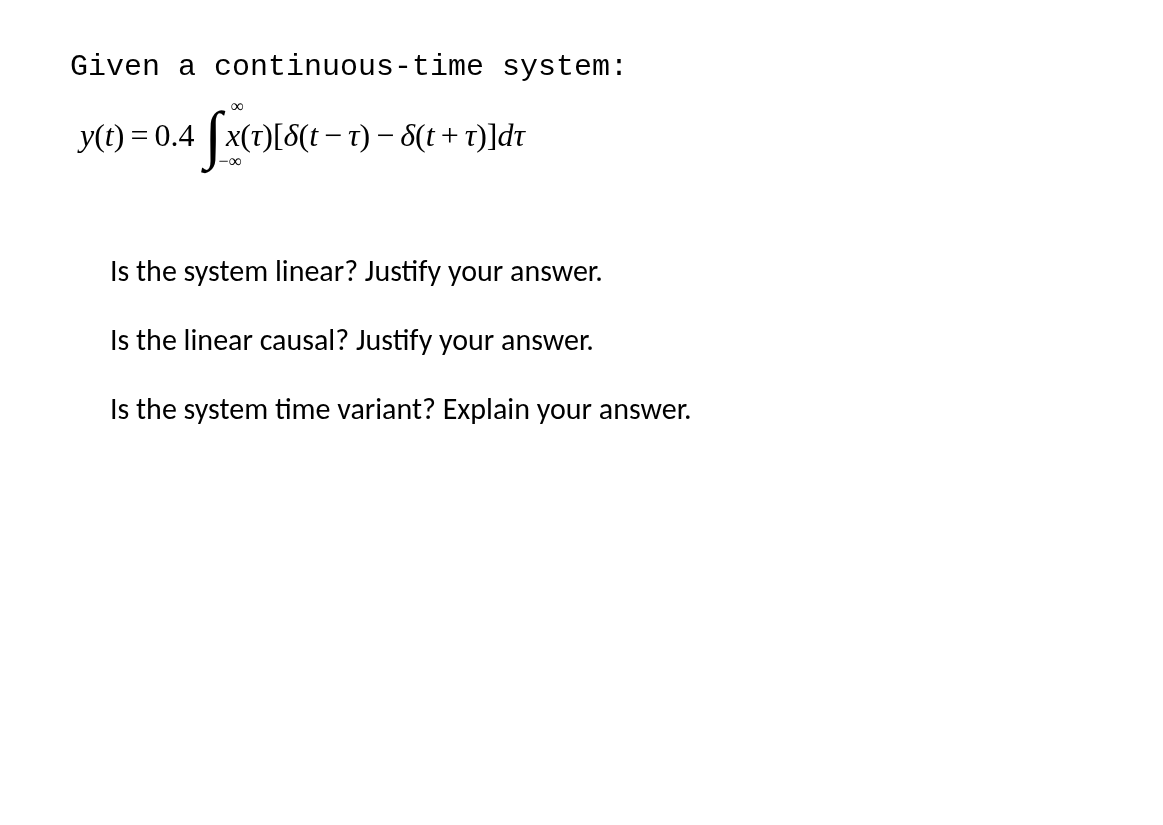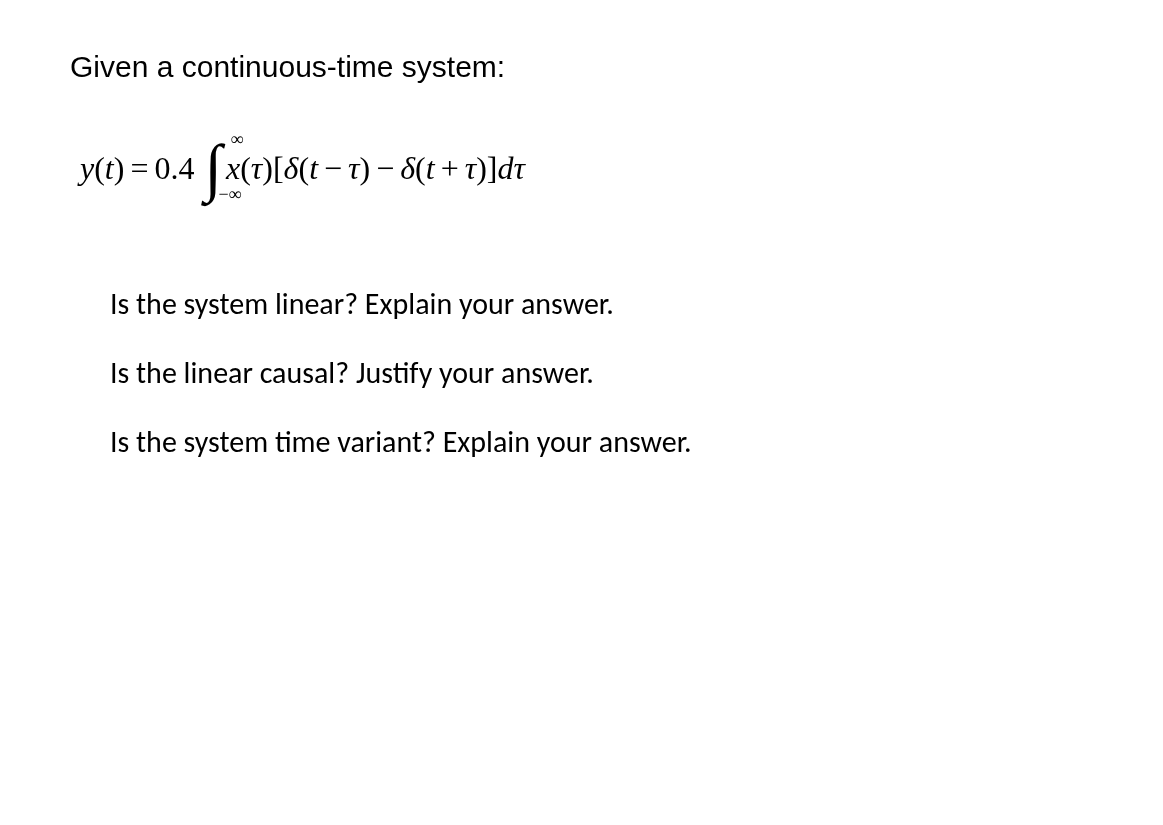--- a/index.html
+++ b/index.html
@@ -10,22 +10,22 @@
     body {
       width: 1163px;
       height: 825px;
       background: #ffffff;
       font-family: 'Times New Roman', Georgia, serif;
       color: #000000;
       padding: 50px 70px;
     }
     .intro {
       font-size: 30px;
-      margin-bottom: 57px;
-      font-family: Liberation Sans, sans-serif;
+      margin-bottom: 24px;
+      font-family: Liberation Mono, monospace;
     }
     .equation {
       font-size: 32px;
       font-family: 'Cambria Math', 'Times New Roman', serif;
       font-style: italic;
       margin-left: 10px;
       margin-bottom: 90px;
       display: flex;
       align-items: center;
       flex-wrap: nowrap;
@@ -111,16 +111,16 @@
     <span class="var">t</span>
   <span class="op">+</span>
   <span class="var">τ</span>
     <span class="num">)</span>
     <span class="num">]</span>
     <span class="var">d</span>
     <span class="var">τ</span>
 </div>
 
 <div class="questions">
-  <div class="question">Is the system linear? Explain your answer.</div>
+  <div class="question">Is the system linear? Justify your answer.</div>
   <div class="question">Is the linear causal? Justify your answer.</div>
   <div class="question">Is the system time variant? Explain your answer.</div>
 </div>
 
 </body></html>

